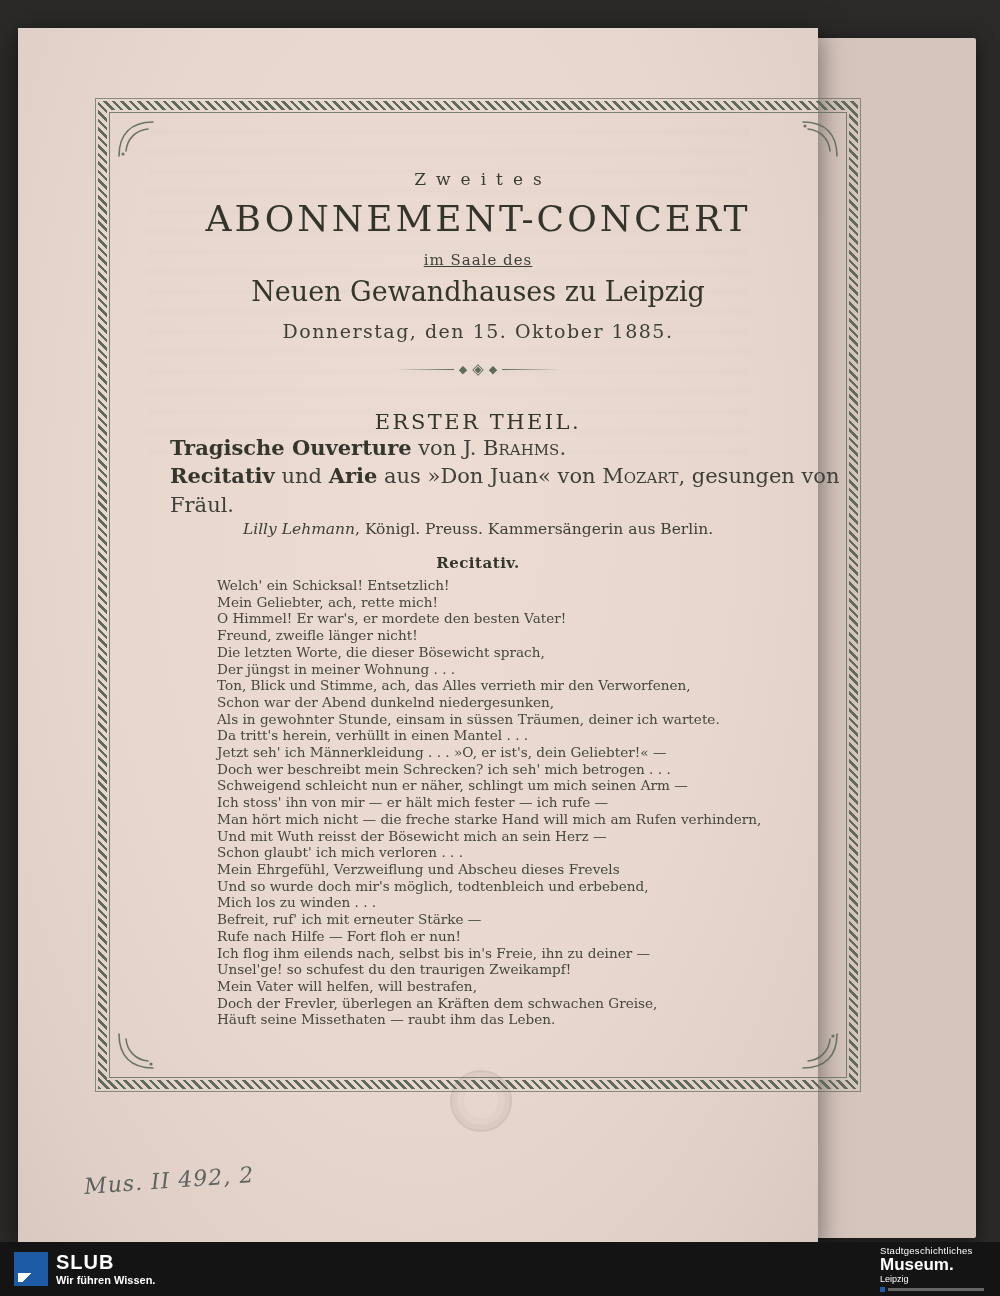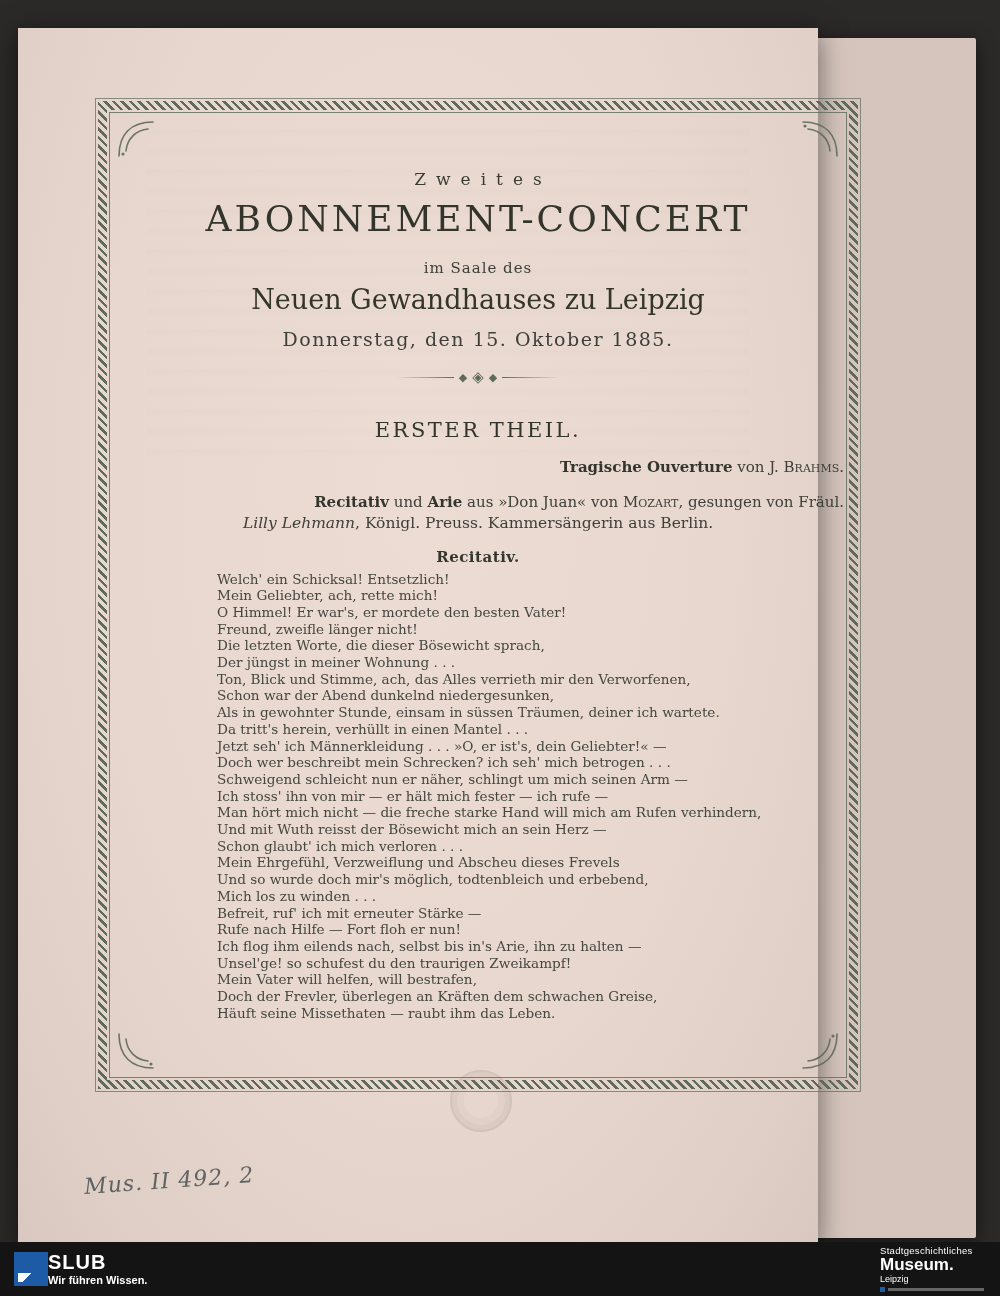--- a/index.html
+++ b/index.html
@@ -49,30 +49,30 @@
   .fl-tl{left:17px;top:17px;}
   .fl-tr{right:17px;top:17px;transform:rotate(90deg);}
   .fl-br{right:17px;bottom:17px;transform:rotate(180deg);}
   .fl-bl{left:17px;bottom:17px;transform:rotate(270deg);}
   .flourish svg{width:100%;height:100%;}
 
   .content{position:absolute;inset:16px;}
   .c{text-align:center;}
   .series{margin-top:54px;font-size:17px;letter-spacing:10px;text-indent:10px;color:#3a3c33;}
   .title{margin-top:9px;font-size:36px;letter-spacing:3px;color:#33352c;}
-  .venue-intro{margin-top:20px;font-size:15px;letter-spacing:1px;}
+  .venue-intro{margin-top:12px;font-size:15px;letter-spacing:1px;text-decoration:underline;}
   .venue{margin-top:7px;font-size:27px;color:#343629;}
   .date{margin-top:13px;font-size:19px;letter-spacing:1.5px;}
   .divider{margin-top:20px;display:flex;align-items:center;justify-content:center;gap:5px;color:var(--frame_green);}
   .divider .rule{width:58px;height:1px;background:linear-gradient(90deg,transparent,var(--frame_green));}
   .divider .rule:last-child{background:linear-gradient(90deg,var(--frame_green),transparent);}
   .div-glyph{font-size:11px;line-height:1;font-family:"DejaVu Sans",sans-serif;}
   .div-glyph.center{font-size:15px;}
   .part-heading{margin-top:33px;font-size:21px;letter-spacing:2.5px;color:#33352c;}
-  .prog-item{margin-top:15px;margin-left:58px;font-size:15px;line-height:1.35;text-align:right;}
+  .prog-item{margin-left:58px;font-size:21px;line-height:1.35;}
   .prog-item b{font-weight:700;color:#34362d;}
   .sc{font-variant:small-caps;}
   .it{font-style:italic;}
   .item2-line2{margin-top:1px;margin-left:0;text-align:center;font-size:15.5px;}
   .recit-heading{margin-top:16px;font-size:15px;font-weight:700;letter-spacing:.5px;color:#34362d;}
   .recit-block{margin-top:5px;margin-left:105px;}
   .recit-line{font-size:13.6px;line-height:16.7px;color:#45473f;white-space:nowrap;}
 
   .blind-stamp{
     position:absolute;left:432px;top:1042px;width:58px;height:58px;border-radius:50%;
@@ -84,21 +84,21 @@
     position:absolute;left:66px;top:1140px;
     font-style:italic;font-size:22px;letter-spacing:1px;color:#5e6361;
     transform:rotate(-4deg);
   }
 
   .footer-bar{
     position:absolute;left:0;bottom:0;width:1000px;height:54px;background:#141414;
     display:flex;align-items:center;justify-content:space-between;
     font-family:"Liberation Sans","DejaVu Sans",sans-serif;color:#fff;z-index:5;
   }
-  .slub{display:flex;align-items:center;margin-left:14px;}
+  .slub{display:flex;align-items:center;gap:8px;margin-left:14px;}
   .slub-mark{
     width:34px;height:34px;background:var(--slub_blue);position:relative;flex:0 0 auto;
   }
   .slub-mark::after{
     content:"";position:absolute;left:4px;bottom:4px;width:14px;height:9px;
     background:linear-gradient(135deg,#fff 0 60%,transparent 60%);
   }
   .slub-text{display:flex;flex-direction:column;line-height:1.05;}
   .slub-name{font-size:20px;font-weight:700;letter-spacing:1px;}
   .slub-tagline{font-size:11px;font-weight:700;margin-top:2px;}
@@ -203,21 +203,21 @@
           <div class="recit-line">Schweigend schleicht nun er näher, schlingt um mich seinen Arm —</div>
           <div class="recit-line">Ich stoss' ihn von mir — er hält mich fester — ich rufe —</div>
           <div class="recit-line">Man hört mich nicht — die freche starke Hand will mich am Rufen verhindern,</div>
           <div class="recit-line">Und mit Wuth reisst der Bösewicht mich an sein Herz —</div>
           <div class="recit-line">Schon glaubt' ich mich verloren . . .</div>
           <div class="recit-line">Mein Ehrgefühl, Verzweiflung und Abscheu dieses Frevels</div>
           <div class="recit-line">Und so wurde doch mir's möglich, todtenbleich und erbebend,</div>
           <div class="recit-line">Mich los zu winden . . .</div>
           <div class="recit-line">Befreit, ruf' ich mit erneuter Stärke —</div>
           <div class="recit-line">Rufe nach Hilfe — Fort floh er nun!</div>
-          <div class="recit-line">Ich flog ihm eilends nach, selbst bis in's Arie, ihn zu halten —</div>
+          <div class="recit-line">Ich flog ihm eilends nach, selbst bis in's Freie, ihn zu deiner —</div>
           <div class="recit-line">Unsel'ge! so schufest du den traurigen Zweikampf!</div>
           <div class="recit-line">Mein Vater will helfen, will bestrafen,</div>
           <div class="recit-line">Doch der Frevler, überlegen an Kräften dem schwachen Greise,</div>
           <div class="recit-line">Häuft seine Missethaten — raubt ihm das Leben.</div>
         </div>
       </div>
     </div>
 
     <div class="blind-stamp"></div>
 

